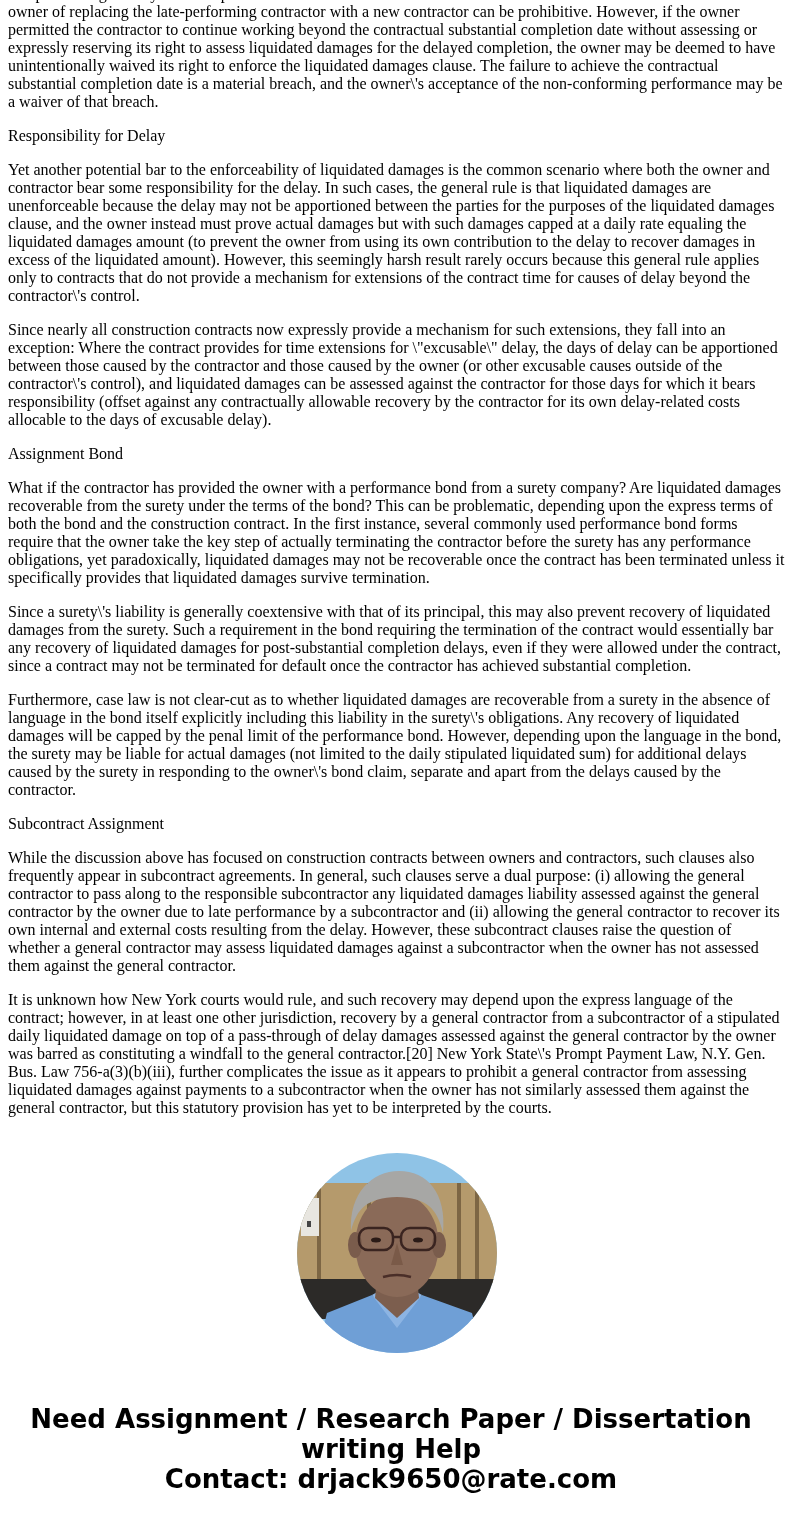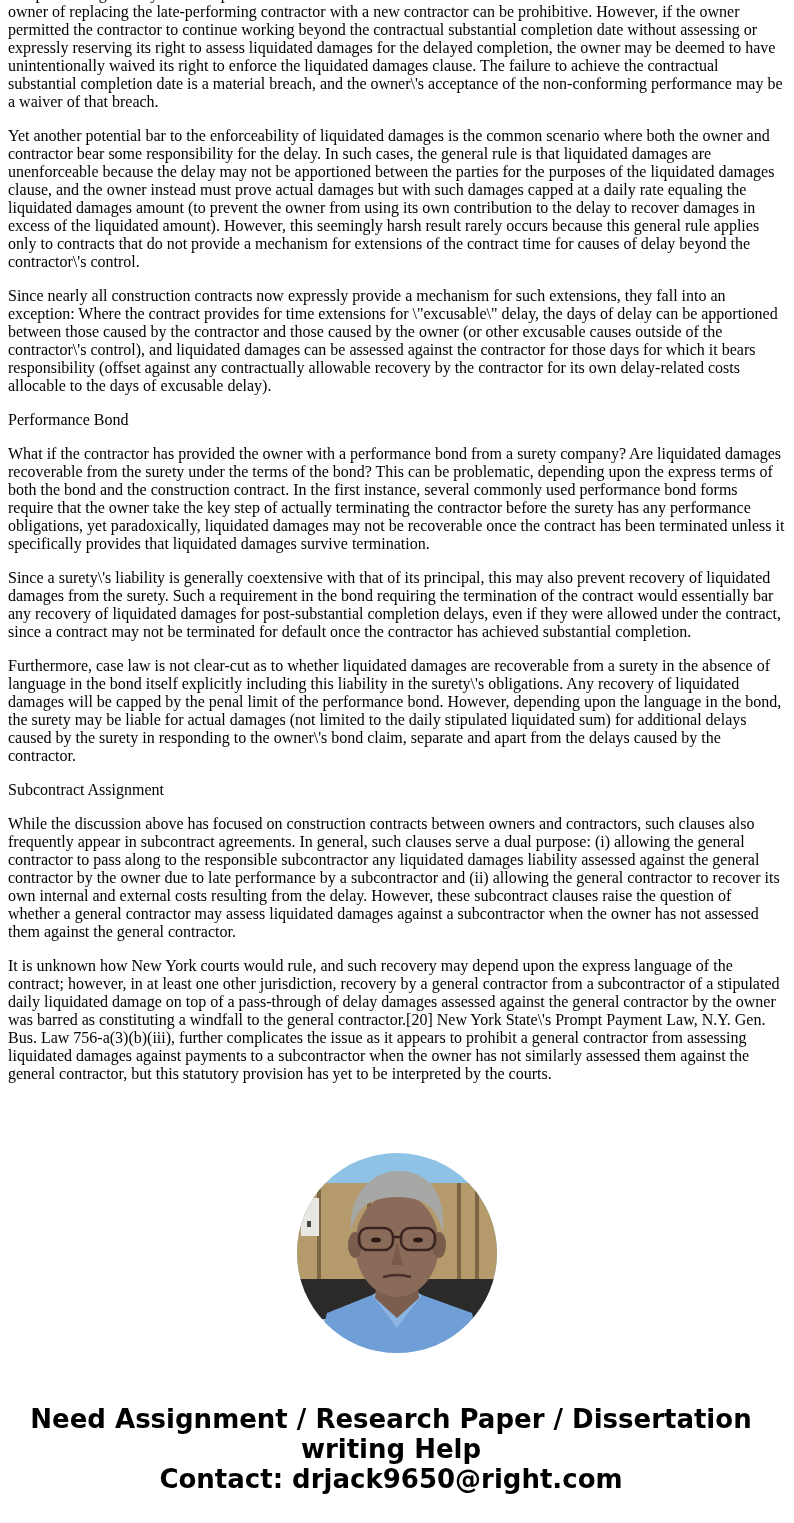--- a/index.html
+++ b/index.html
@@ -45,23 +45,24 @@
       color: #000000;
       padding: 0 20px;
     }
     .footer div { margin: 0; }
   </style>
 </head>
 <body>
 
 <div class="content">
   <p>completion is generally the most practical course for the owner to take and is in fact often the case since the cost to the owner of replacing the late-performing contractor with a new contractor can be prohibitive. However, if the owner permitted the contractor to continue working beyond the contractual substantial completion date without assessing or expressly reserving its right to assess liquidated damages for the delayed completion, the owner may be deemed to have unintentionally waived its right to enforce the liquidated damages clause. The failure to achieve the contractual substantial completion date is a material breach, and the owner\'s acceptance of the non-conforming performance may be a waiver of that breach.</p>
+  <p>Responsibility for Delay</p>
   <p>Yet another potential bar to the enforceability of liquidated damages is the common scenario where both the owner and contractor bear some responsibility for the delay. In such cases, the general rule is that liquidated damages are unenforceable because the delay may not be apportioned between the parties for the purposes of the liquidated damages clause, and the owner instead must prove actual damages but with such damages capped at a daily rate equaling the liquidated damages amount (to prevent the owner from using its own contribution to the delay to recover damages in excess of the liquidated amount). However, this seemingly harsh result rarely occurs because this general rule applies only to contracts that do not provide a mechanism for extensions of the contract time for causes of delay beyond the contractor\'s control.</p>
   <p>Since nearly all construction contracts now expressly provide a mechanism for such extensions, they fall into an exception: Where the contract provides for time extensions for \"excusable\" delay, the days of delay can be apportioned between those caused by the contractor and those caused by the owner (or other excusable causes outside of the contractor\'s control), and liquidated damages can be assessed against the contractor for those days for which it bears responsibility (offset against any contractually allowable recovery by the contractor for its own delay-related costs allocable to the days of excusable delay).</p>
-  <p>Performance Bond</p>
+  <p>Assignment Bond</p>
   <p>What if the contractor has provided the owner with a performance bond from a surety company? Are liquidated damages recoverable from the surety under the terms of the bond? This can be problematic, depending upon the express terms of both the bond and the construction contract. In the first instance, several commonly used performance bond forms require that the owner take the key step of actually terminating the contractor before the surety has any performance obligations, yet paradoxically, liquidated damages may not be recoverable once the contract has been terminated unless it specifically provides that liquidated damages survive termination.</p>
   <p>Since a surety\'s liability is generally coextensive with that of its principal, this may also prevent recovery of liquidated damages from the surety. Such a requirement in the bond requiring the termination of the contract would essentially bar any recovery of liquidated damages for post-substantial completion delays, even if they were allowed under the contract, since a contract may not be terminated for default once the contractor has achieved substantial completion.</p>
   <p>Furthermore, case law is not clear-cut as to whether liquidated damages are recoverable from a surety in the absence of language in the bond itself explicitly including this liability in the surety\'s obligations. Any recovery of liquidated damages will be capped by the penal limit of the performance bond. However, depending upon the language in the bond, the surety may be liable for actual damages (not limited to the daily stipulated liquidated sum) for additional delays caused by the surety in responding to the owner\'s bond claim, separate and apart from the delays caused by the contractor.</p>
   <p>Subcontract Assignment</p>
   <p>While the discussion above has focused on construction contracts between owners and contractors, such clauses also frequently appear in subcontract agreements. In general, such clauses serve a dual purpose: (i) allowing the general contractor to pass along to the responsible subcontractor any liquidated damages liability assessed against the general contractor by the owner due to late performance by a subcontractor and (ii) allowing the general contractor to recover its own internal and external costs resulting from the delay. However, these subcontract clauses raise the question of whether a general contractor may assess liquidated damages against a subcontractor when the owner has not assessed them against the general contractor.</p>
   <p>It is unknown how New York courts would rule, and such recovery may depend upon the express language of the contract; however, in at least one other jurisdiction, recovery by a general contractor from a subcontractor of a stipulated daily liquidated damage on top of a pass-through of delay damages assessed against the general contractor by the owner was barred as constituting a windfall to the general contractor.[20] New York State\'s Prompt Payment Law, N.Y. Gen. Bus. Law 756-a(3)(b)(iii), further complicates the issue as it appears to prohibit a general contractor from assessing liquidated damages against payments to a subcontractor when the owner has not similarly assessed them against the general contractor, but this statutory provision has yet to be interpreted by the courts.</p>
 </div>
 
 <div class="photo-wrap" title="Portrait of an older man with grey hair and glasses wearing a light blue shirt">
   <svg viewBox="0 0 200 200" xmlns="http://www.w3.org/2000/svg">
@@ -99,14 +100,14 @@
     <ellipse cx="121" cy="87" rx="5" ry="2.5" fill="#2a1a16"></ellipse>
 
     <path d="M100 90 L94 112 L106 112 Z" fill="#7a5a48"></path>
 
     <path d="M86 124 Q100 120 114 124" stroke="#4a2e28" stroke-width="2.5" fill="none"></path>
   </svg>
 </div>
 
 <div class="footer">
   <div>Need Assignment / Research Paper / Dissertation writing Help</div>
-  <div>Contact: drjack9650@right.com</div>
+  <div>Contact: drjack9650@rate.com</div>
 </div>
 
 </body></html>

